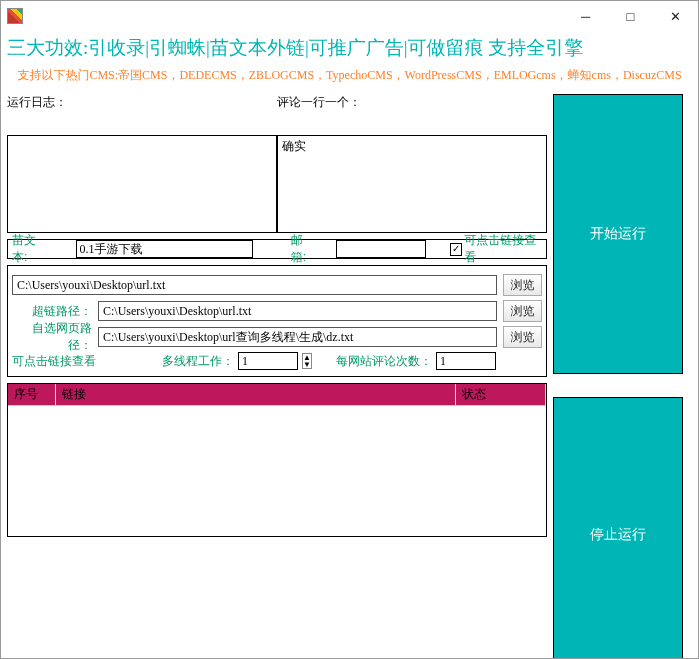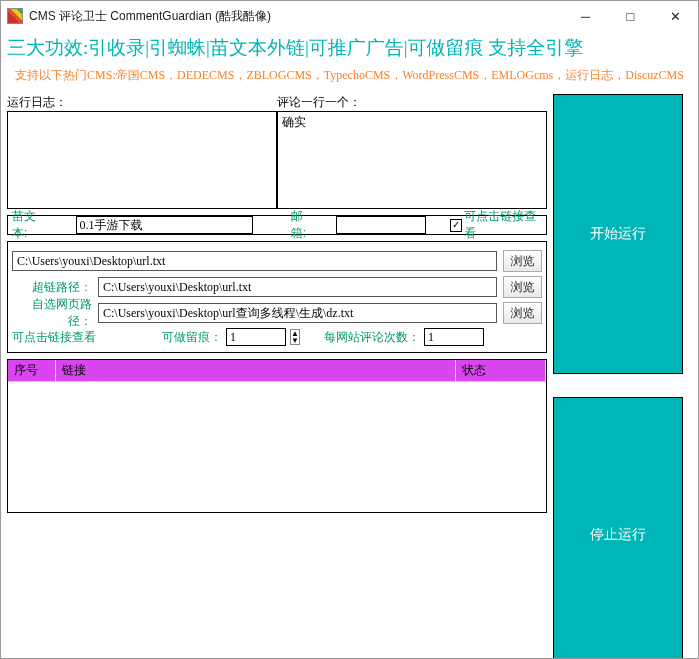--- a/index.html
+++ b/index.html
@@ -11,56 +11,55 @@
   .wbtns { position:absolute; right:0; top:0; display:flex; }
   .wbtn { width:45px; height:30px; display:flex; align-items:center; justify-content:center; font-size:13px; color:#222; }
   .content { padding:4px 6px; }
   .banner1 { color:#00B5B5; font-size:19px; font-family:SimSun,serif; letter-spacing:0px; white-space:nowrap; }
   .banner2 { color:#ff7f27; font-size:12px; font-family:SimSun,serif; text-align:center; margin:6px 0 10px; }
   .row1 { display:flex; gap:6px; }
   .leftcol { width:540px; }
   .rightcol { width:130px; display:flex; flex-direction:column; gap:23px; }
   .lbl { font-size:12px; color:#000; }
   .greenlbl { color:#009966; font-size:12px; }
-  .box { border:1px solid #000; background:#fff; }
+  .box { border:1px solid #000; background:#fff;margin-top:24px; }
   .logarea { display:flex; gap:0; }
   .logbox { height:98px; }
   .ta { width:100%; height:100%; border:none; outline:none; resize:none; font-size:12px; font-family:SimSun,serif; padding:2px 4px; }
   .bigbtn { background:#00B5B5; border:1px solid #000; color:#fff; font-size:14px; display:flex; align-items:center; justify-content:center; cursor:pointer; }
   .bigbtn1 { height:280px; }
   .bigbtn2 { height:275px; }
   .strip { border:1px solid #000; margin-top:6px; padding:2px 4px; display:flex; align-items:center; height:20px; gap:20px; font-size:12px; }
   .inp { border:1px solid #000; height:18px; font-size:12px; font-family:SimSun,serif; padding:0 3px; outline:none; }
   .cfgbox { border:1px solid #000; margin-top:6px; padding:6px 4px 4px; }
   .cfgrow { display:flex; align-items:center; height:26px; gap:6px; font-size:12px; }
   .rl { width:80px; text-align:right; color:#009966; font-size:12px;}
   .pathinp { flex:1; border:1px solid #555; height:20px; font-size:12px; font-family:SimSun,serif; padding:1px 4px; }
   .browse { width:39px; height:22px; background:linear-gradient(#fff,#e8e8e8); border:1px solid #aaa; font-size:12px; cursor:pointer; color:#222; display:flex; align-items:center; justify-content:center;}
   .cfgbot { display:flex; align-items:center; font-size:12px; height:22px; gap:4px; }
   .tablebox { border:1px solid #000; margin-top:6px; height:154px; background:#fff; }
   .thdr { display:flex; height:22px; border-bottom:1px solid #ccc; font-size:12px; }
-  .th { border-right:1px solid #ddd; padding:2px 6px; background:#d946ef; }
+  .th { border-right:1px solid #ddd; padding:2px 6px; background:#be185d; }
   .chk { width:13px; height:13px; border:1px solid #000; display:inline-flex; align-items:center; justify-content:center; font-size:10px; line-height:1; }
 </style>
 </head>
 <body>
 
 <div class="titlebar">
   <span class="ticon"></span>
-  <span class="ttext">CMS 评论卫士 CommentGuardian      (酷我酷像)</span>
   <div class="wbtns">
     <div class="wbtn">─</div>
     <div class="wbtn">□</div>
     <div class="wbtn">✕</div>
   </div>
 </div>
 
 <div class="content">
   <div class="banner1">三大功效:引收录|引蜘蛛|苗文本外链|可推广广告|可做留痕  支持全引擎</div>
-  <div class="banner2">支持以下热门CMS:帝国CMS，DEDECMS，ZBLOGCMS，TypechoCMS，WordPressCMS，EMLOGcms，运行日志，DiscuzCMS</div>
+  <div class="banner2">支持以下热门CMS:帝国CMS，DEDECMS，ZBLOGCMS，TypechoCMS，WordPressCMS，EMLOGcms，蝉知cms，DiscuzCMS</div>
 
   <div class="row1">
     <div class="leftcol">
       <div class="logarea">
         <div style="width:270px">
           <div class="lbl">运行日志：</div>
           <div class="box logbox">
             <textarea class="ta" style=""></textarea>
           </div>
         </div>
@@ -93,21 +92,21 @@
           <input class="pathinp" value="C:\Users\youxi\Desktop\url.txt" style="">
           <span class="browse">浏览</span>
         </div>
         <div class="cfgrow">
           <span class="rl">自选网页路径：</span>
           <input class="pathinp" value="C:\Users\youxi\Desktop\url查询多线程\生成\dz.txt" style="">
           <span class="browse">浏览</span>
         </div>
         <div class="cfgbot">
           <span class="greenlbl" style="width:86px">可点击链接查看</span>
-          <span class="greenlbl" style="margin-left:60px">可做留痕：</span>
+          <span class="greenlbl" style="margin-left:60px">多线程工作：</span>
           <input class="inp" style="width: 60px;" value="1">
           <span style="display:inline-flex;flex-direction:column;line-height:7px;font-size:8px;border:1px solid #888;">
             <span>▲</span>
             <span>▼</span>
           </span>
           <span class="greenlbl" style="margin-left:20px">每网站评论次数：</span>
           <input class="inp" style="width: 60px;" value="1">
         </div>
       </div>
 

